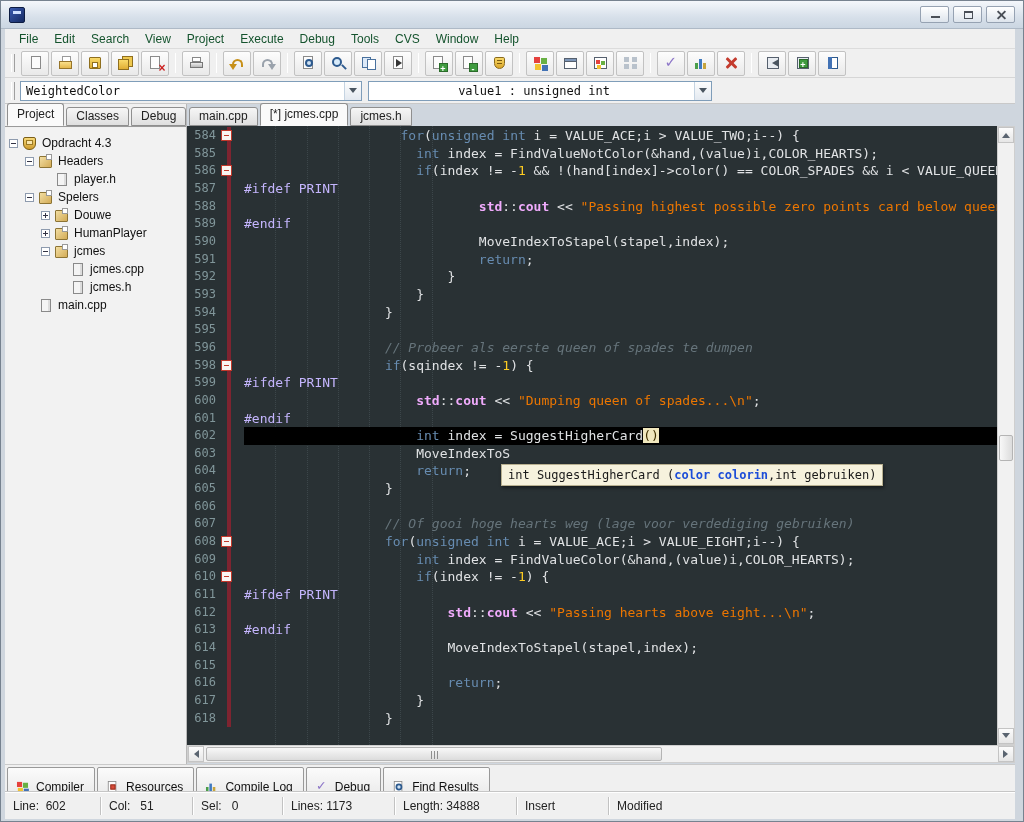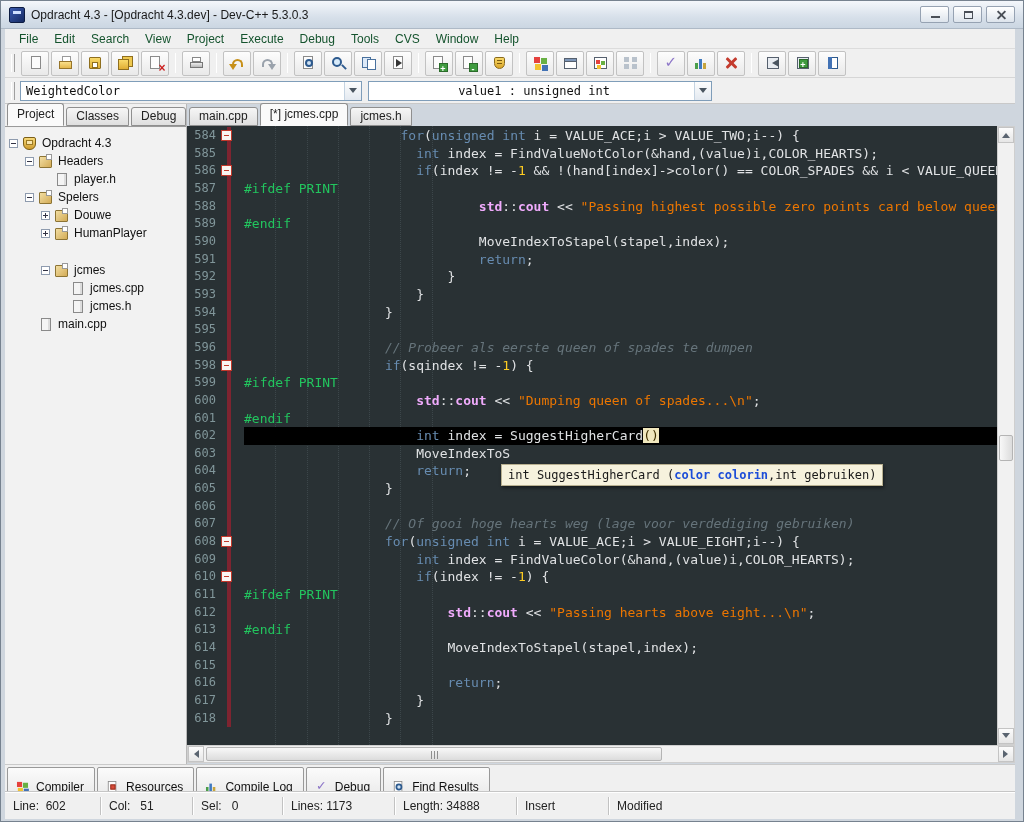--- a/index.html
+++ b/index.html
@@ -112,21 +112,21 @@
   .guide{position:absolute;top:0;bottom:0;width:0;border-left:1px dotted #3c464a;}
   .row{position:relative;display:flex;height:17.66px;line-height:17.66px;}
   .num{width:34px;text-align:right;padding-right:5px;color:#81969a;font-size:12px;flex:0 0 34px;}
   .mark{width:23px;flex:0 0 23px;position:relative;}
   .mark::before{content:"";position:absolute;left:6px;top:0;bottom:0;width:4px;background:#7e2430;}
   .fold{position:absolute;left:0;top:3px;width:11px;height:11px;background:#f8f5f2;border:1px solid #c0392b;z-index:2;}
   .fold::after{content:"";position:absolute;left:2px;top:4px;width:5px;height:1px;background:#c0392b;}
   .txt{flex:1;white-space:pre;overflow:hidden;font-size:13px;color:#e0e2e4;}
   .row.cur .txt{background:#000;}
   .tk-k{color:#678cb1;} .tk-d{color:#e0e2e4;} .tk-s{color:#ec7600;} .tk-n{color:#ffcd22;}
-  .tk-p{color:#22c55e;} .tk-c{color:#66747b;font-style:italic;} .tk-b{color:#f0abfc;font-weight:bold;}
+  .tk-p{color:#c4b5fd;} .tk-c{color:#66747b;font-style:italic;} .tk-b{color:#f0abfc;font-weight:bold;}
   .tk-m{background:#f0e7bd;color:#403000;}
   .tooltip{position:absolute;left:314px;top:360px;z-index:9;background:#f6f2dd;border:1px solid #b8b090;box-shadow:1px 2px 3px rgba(0,0,0,.45);color:#1a1a1a;font:12px "DejaVu Sans Mono",monospace;padding:3px 6px;white-space:pre;}
   .tt-r{color:#1d4ed8;font-weight:bold;}
 
   
   .vscroll{position:absolute;left:810px;top:22px;width:18px;height:619px;background:#f1f1f1;border:1px solid #cfcfcf;}
   .hscroll{position:absolute;left:0;top:641px;width:828px;height:18px;background:#f1f1f1;border:1px solid #cfcfcf;}
   .sbtn{position:absolute;width:16px;height:16px;background:linear-gradient(#fcfcfc,#e6e6e6);border:1px solid #c4c4c4;display:flex;align-items:center;justify-content:center;}
   .vscroll .up{left:0;top:0;} .vscroll .down{left:0;bottom:0;}
   .hscroll .left{left:0;top:0;} .hscroll .right{right:0;top:0;}
@@ -148,21 +148,20 @@
   .sfield{white-space:pre;padding:0 8px;height:18px;line-height:18px;border-right:1px solid #c2c2c2;box-shadow:1px 0 0 #fff;}
   .sfield:last-child{border-right:none;box-shadow:none;flex:1;}
 </style>
 </head>
 <body>
 
 <div id="app">
 
   <div class="titlebar">
     <span class="app-icon"></span>
-    <span class="title">Opdracht 4.3 - [Opdracht 4.3.dev] - Dev-C++ 5.3.0.3</span>
     <div class="winbtns">
       <div class="wbtn">
           <span class="g-min"></span>
         </div>
       <div class="wbtn">
           <span class="g-max"></span>
         </div>
       <div class="wbtn">
           <span class="g-x1"></span>
           <span class="g-x2"></span>
@@ -312,21 +311,21 @@
         <div class="tree-row" style="padding-left: 36px;">
           <span class="exp plus"></span>
           <span class="ti ti-folder"></span>
           <span>Douwe</span>
         </div>
         <div class="tree-row" style="padding-left: 36px;">
           <span class="exp plus"></span>
           <span class="ti ti-folder"></span>
           <span>HumanPlayer</span>
         </div>
-        <div class="tree-row" style="padding-left: 36px; margin-top: 19px;">
+        <div class="tree-row" style="padding-left: 36px;">
           <span class="exp"></span>
           <span class="ti ti-folder"></span>
           <span>jcmes</span>
         </div>
         <div class="tree-row" style="padding-left: 52px;">
           <span class="exp-sp"></span>
           <span class="ti ti-file"></span>
           <span>jcmes.cpp</span>
         </div>
         <div class="tree-row" style="padding-left: 52px;">

